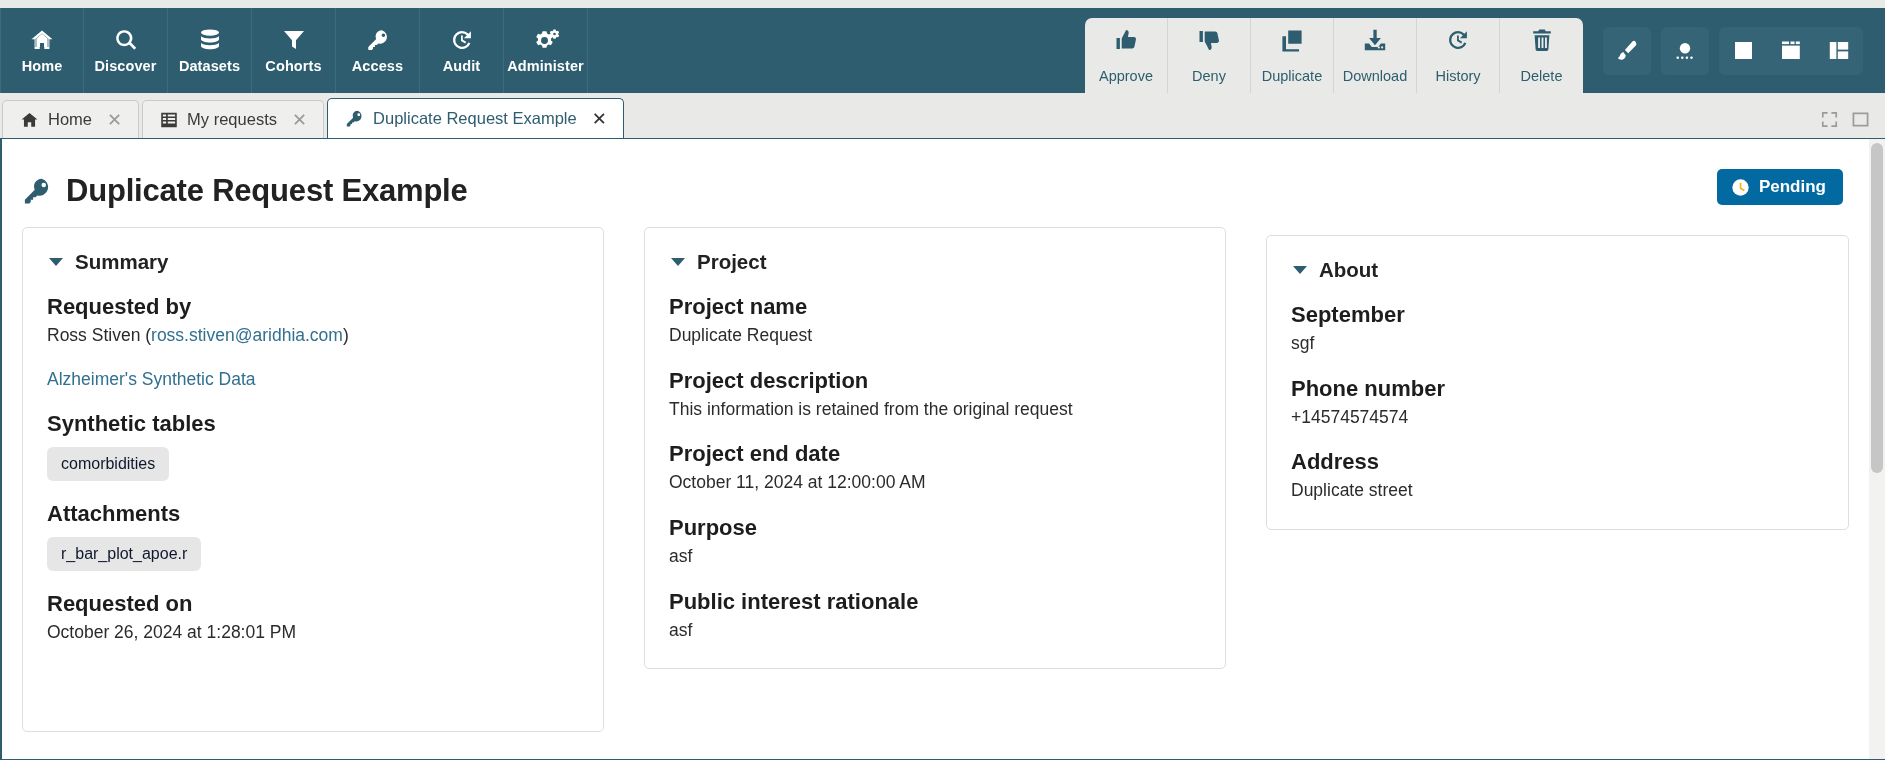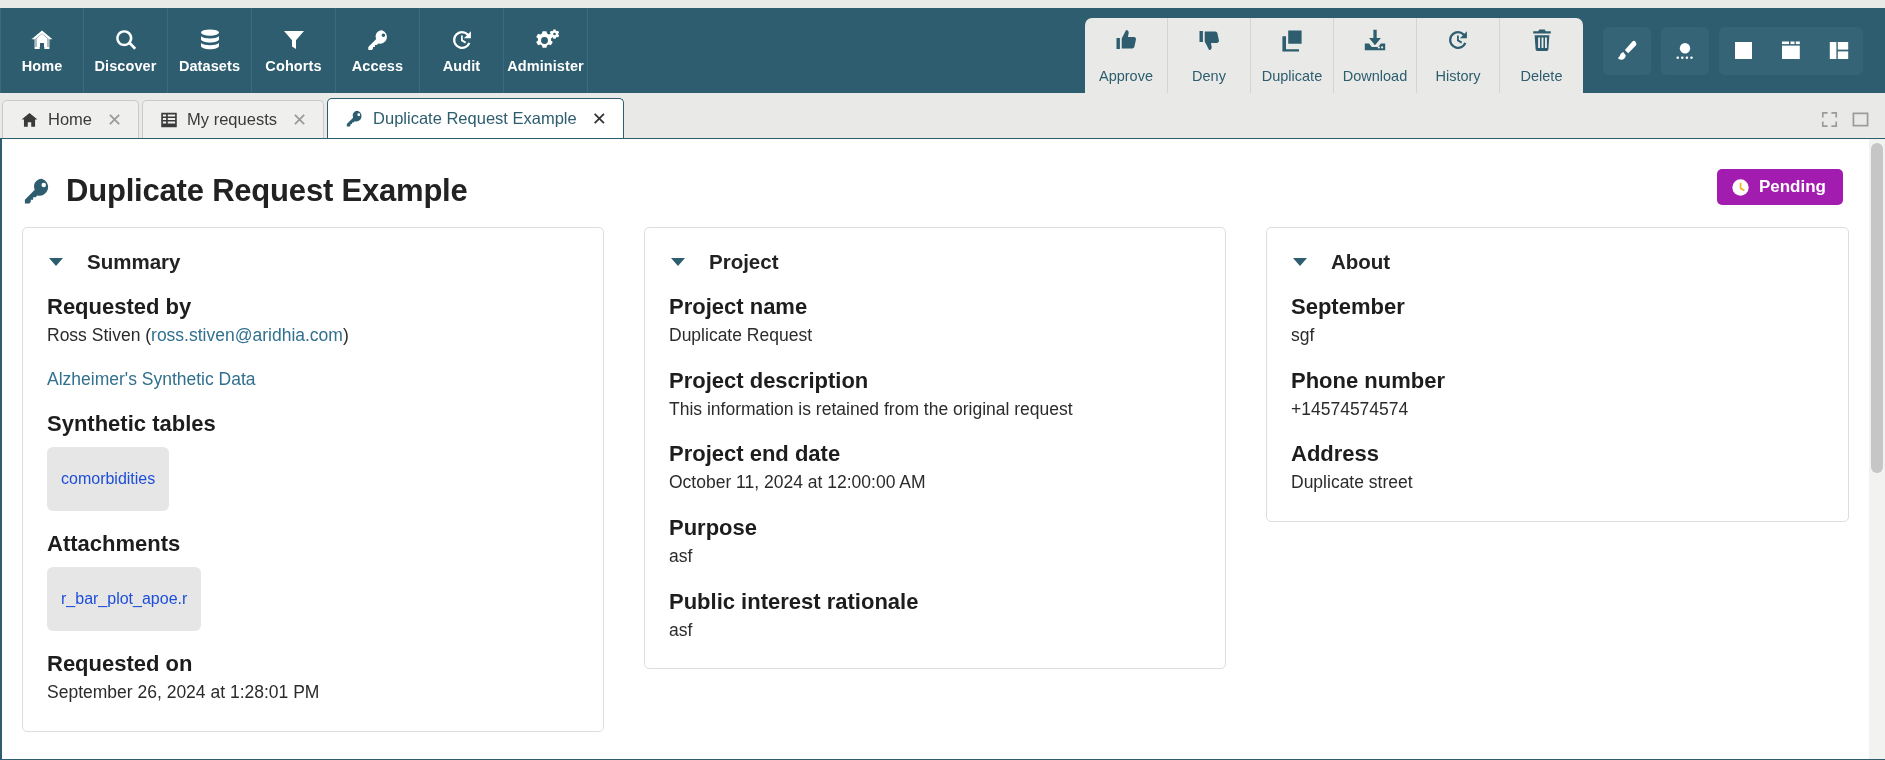--- a/index.html
+++ b/index.html
@@ -218,21 +218,21 @@
   .page-title {
     font-size: 31px;
     font-weight: 700;
     color: #222222;
     letter-spacing: -0.2px;
   }
   .status-badge {
     position: absolute;
     right: 42px;
     top: 30px;
-    background: #a21caf;
+    background: #0369a1;
     color: #ffffff;
     border-radius: 5px;
     height: 36px;
     display: flex;
     align-items: center;
     gap: 9px;
     padding: 0 17px 0 14px;
     font-size: 17px;
     font-weight: 700;
     cursor: pointer;
@@ -248,26 +248,26 @@
   }
   .card {
     background: #ffffff;
     border: 1px solid #dedede;
     border-radius: 5px;
     padding: 22px 24px 26px 24px;
     flex: 0 0 auto;
   }
   .card.summary  { width: 582px; min-height: 505px; }
   .card.project  { width: 582px; }
-  .card.about    { width: 583px; }
+  .card.about    { width: 583px; margin-top: 8px; }
 
   .card-header {
     display: flex;
     align-items: center;
-    gap: 24px;
+    gap: 12px;
     margin-bottom: 20px;
     cursor: pointer;
     user-select: none;
   }
   .caret {
     width: 0; height: 0;
     border-left: 7px solid transparent;
     border-right: 7px solid transparent;
     border-top: 8px solid #2d5d6e;
     margin-left: 2px;
@@ -294,23 +294,23 @@
   }
   .link {
     color: #31708f;
     text-decoration: none;
     cursor: pointer;
   }
 
   .chip {
     display: inline-block;
     background: #e6e6e6;
-    color: #1d4ed8;
+    color: #0f172a;
     border-radius: 6px;
-    padding: 23px 14px;
+    padding: 8px 14px;
     font-size: 16px;
     margin-top: 6px;
   }
 
   
   .vscroll {
     position: absolute;
     top: 0;
     right: 0;
     width: 16px;
@@ -628,21 +628,21 @@
         <span class="chip">comorbidities</span>
       </div>
 
       <div class="field">
         <div class="field-label">Attachments</div>
         <span class="chip">r_bar_plot_apoe.r</span>
       </div>
 
       <div class="field">
         <div class="field-label">Requested on</div>
-        <div class="field-value">September 26, 2024 at 1:28:01 PM</div>
+        <div class="field-value">October 26, 2024 at 1:28:01 PM</div>
       </div>
     </div>
 
     <div class="card project">
       <div class="card-header">
         <span class="caret"></span>
         <span class="card-title">Project</span>
       </div>
 
       <div class="field">

